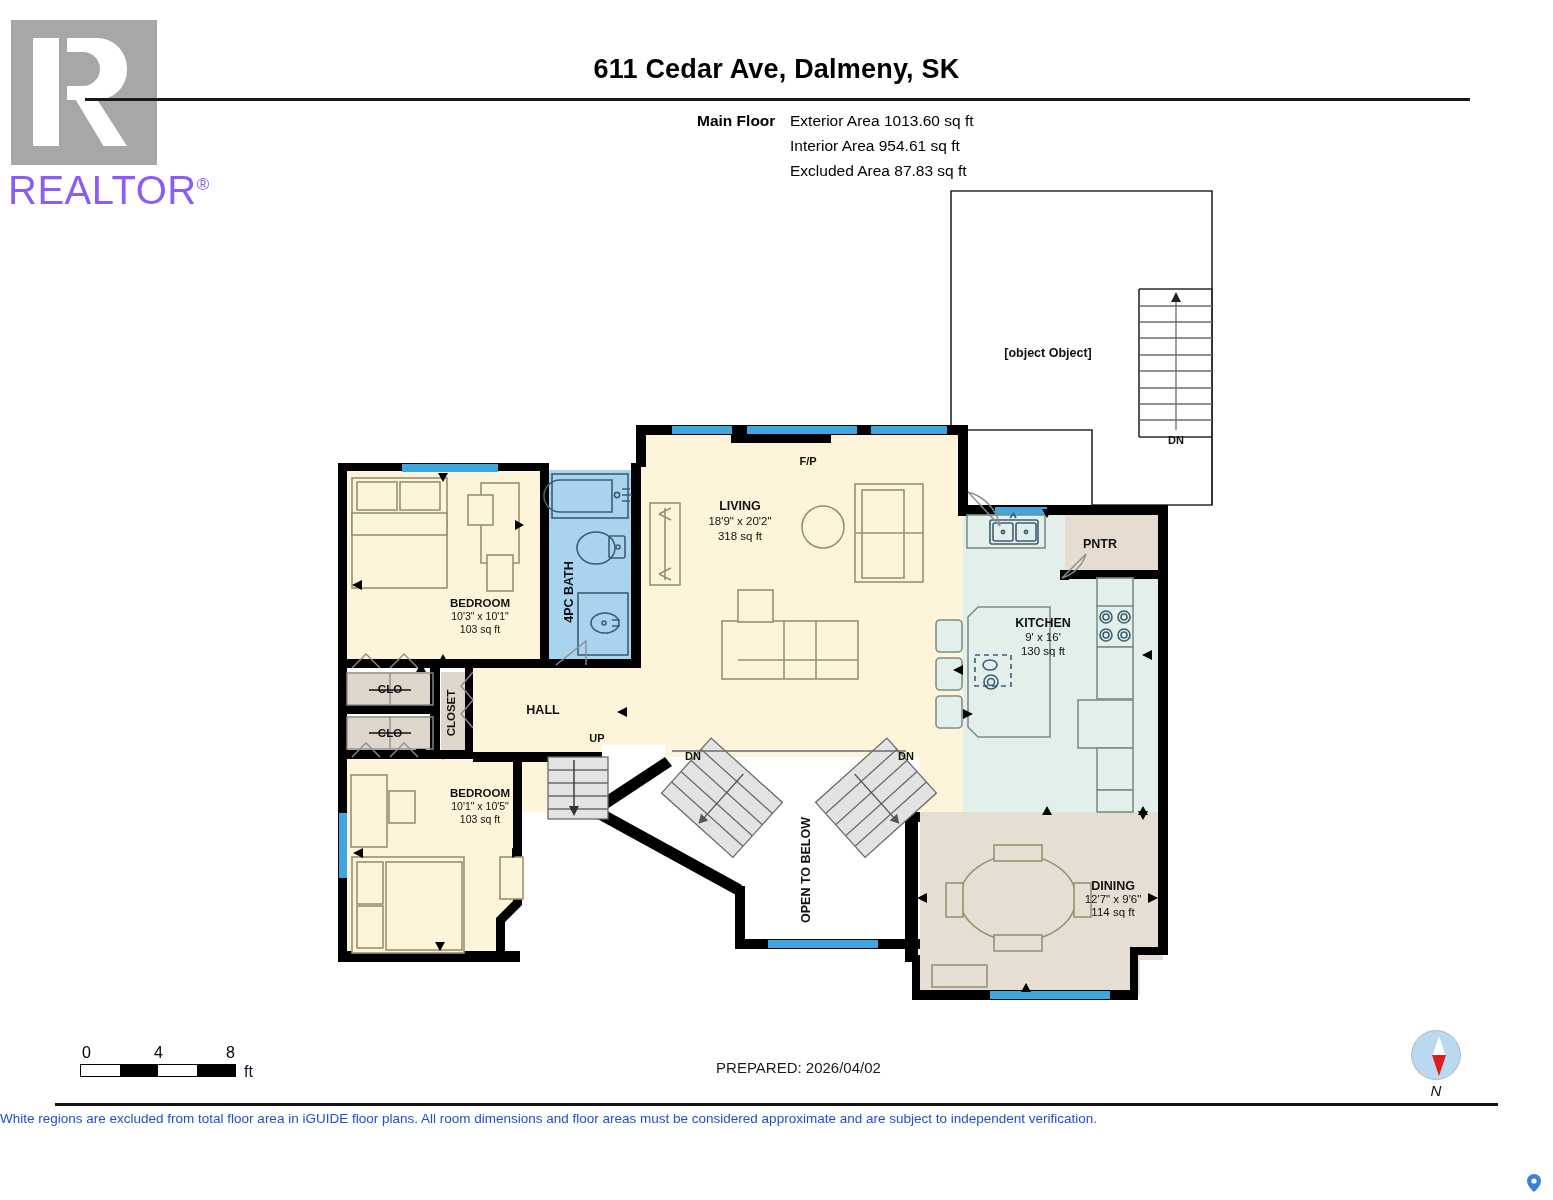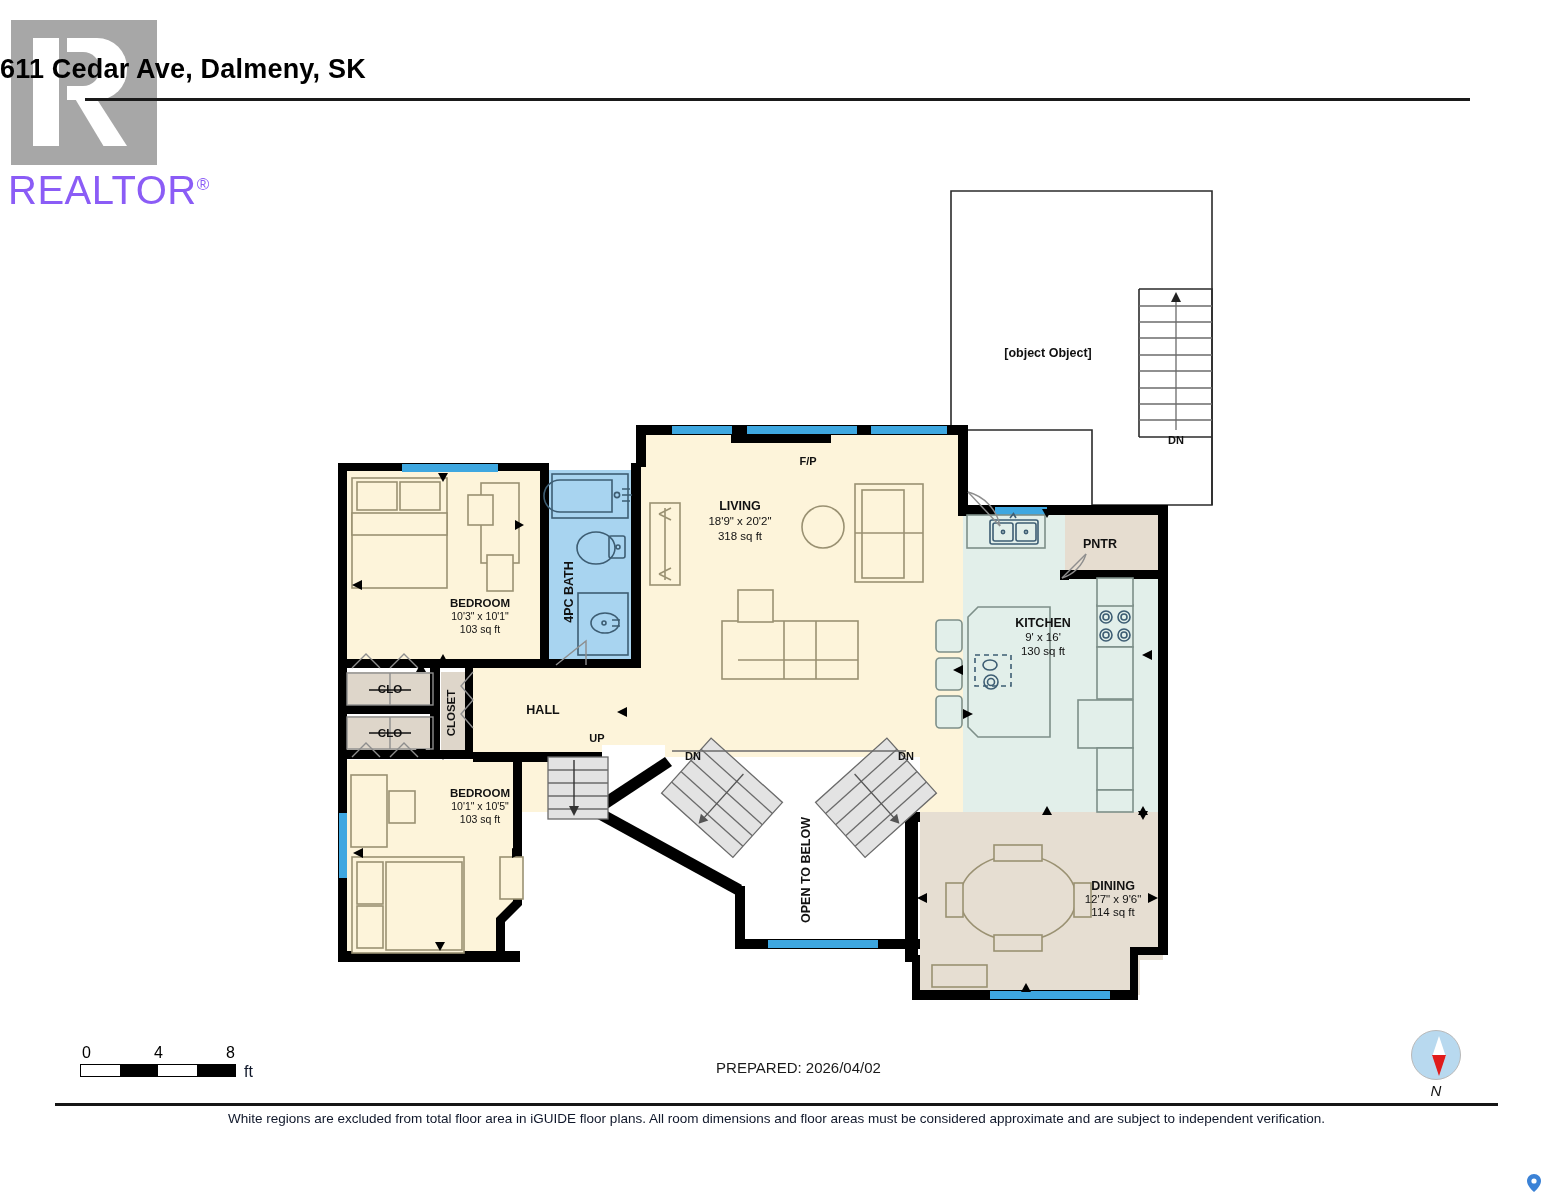--- a/index.html
+++ b/index.html
@@ -57,21 +57,21 @@
     white-space: nowrap;
   }
   #realtor-logo .wordmark sup {
     font-size: 17px; vertical-align: super;
   }
 
   #title {
     position: absolute;
     left: 0; top: 54px;
     width: 1553px;
-    text-align: left;
+    text-align: center;
     font-size: 27px;
     font-weight: bold;
     color: #000;
     letter-spacing: 0.2px;
   }
   #title-rule {
     position: absolute;
     left: 85px; top: 98px;
     width: 1385px; height: 3px;
     background: #1a1a1a;
@@ -142,21 +142,21 @@
     position: absolute; left: 0; top: 52px; width: 62px;
     text-align: center; font-size: 15px; font-style: italic; color: #111;
   }
 
   #footer-rule {
     position: absolute; left: 55px; top: 1103px;
     width: 1443px; height: 3px; background: #151515;
   }
   #disclaimer {
     position: absolute; left: 0; top: 1111px; width: 1553px;
-    text-align: center; font-size: 13.5px; color: #0f172a;
+    font-size: 13.5px; color: #1d4ed8;
   }
   #pin-icon {
     position: absolute; right: 12px; bottom: 8px;
     width: 14px; height: 18px;
   }
 </style>
 </head>
 <body>
 
 <div id="page">
@@ -167,20 +167,34 @@
       <div class="r-bowl-out"></div>
       <div class="r-bowl-in"></div>
       <div class="r-leg"></div>
     </div>
     <div class="wordmark"><span>REALTOR</span><sup>®</sup></div>
   </div>
 
   <div id="title">611 Cedar Ave, Dalmeny, SK</div>
   <div id="title-rule"></div>
 
+  <div id="area-block">
+    <div class="row">
+        <div class="lbl">Main Floor</div>
+        <div class="val">Exterior Area 1013.60 sq ft</div>
+      </div>
+    <div class="row">
+        <div class="lbl"></div>
+        <div class="val">Interior Area 954.61 sq ft</div>
+      </div>
+    <div class="row">
+        <div class="lbl"></div>
+        <div class="val">Excluded Area 87.83 sq ft</div>
+      </div>
+  </div>
 
   <svg id="plan" viewBox="0 0 1553 1200" xmlns="http://www.w3.org/2000/svg">
     <defs>
       <style>
         .wall      { fill:#000000; }
         .fill-liv  { fill:#fdf4da; }
         .fill-kit  { fill:#e2efea; }
         .fill-bath { fill:#a8d4f0; }
         .fill-din  { fill:#e6ded2; }
         .fill-clo  { fill:#ded6ca; }

